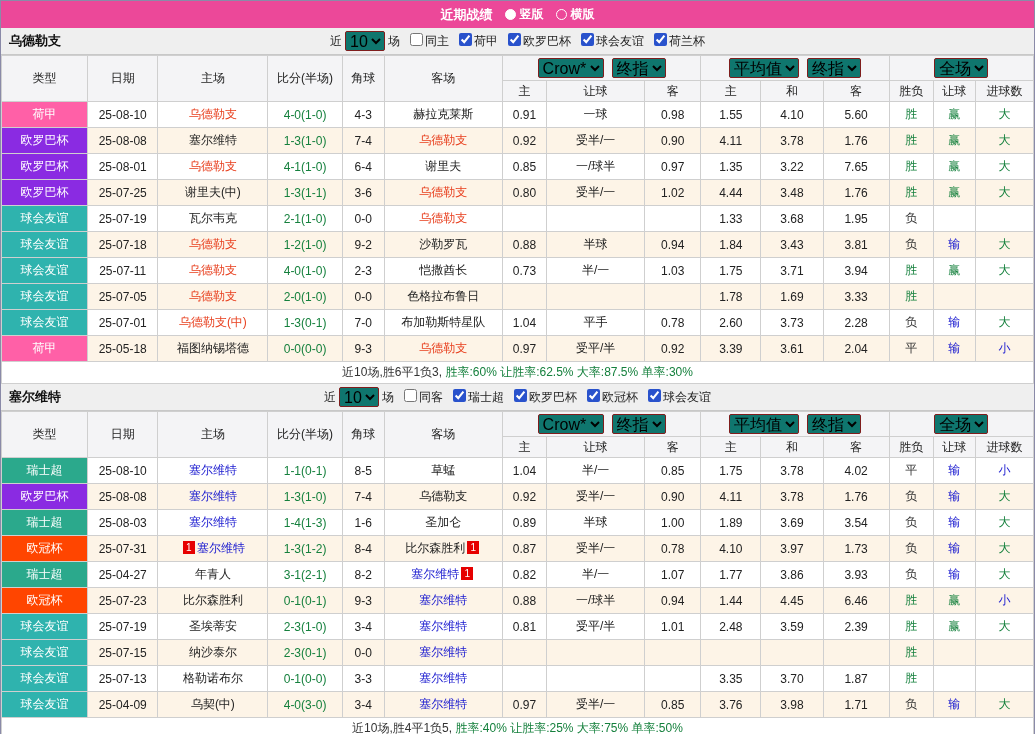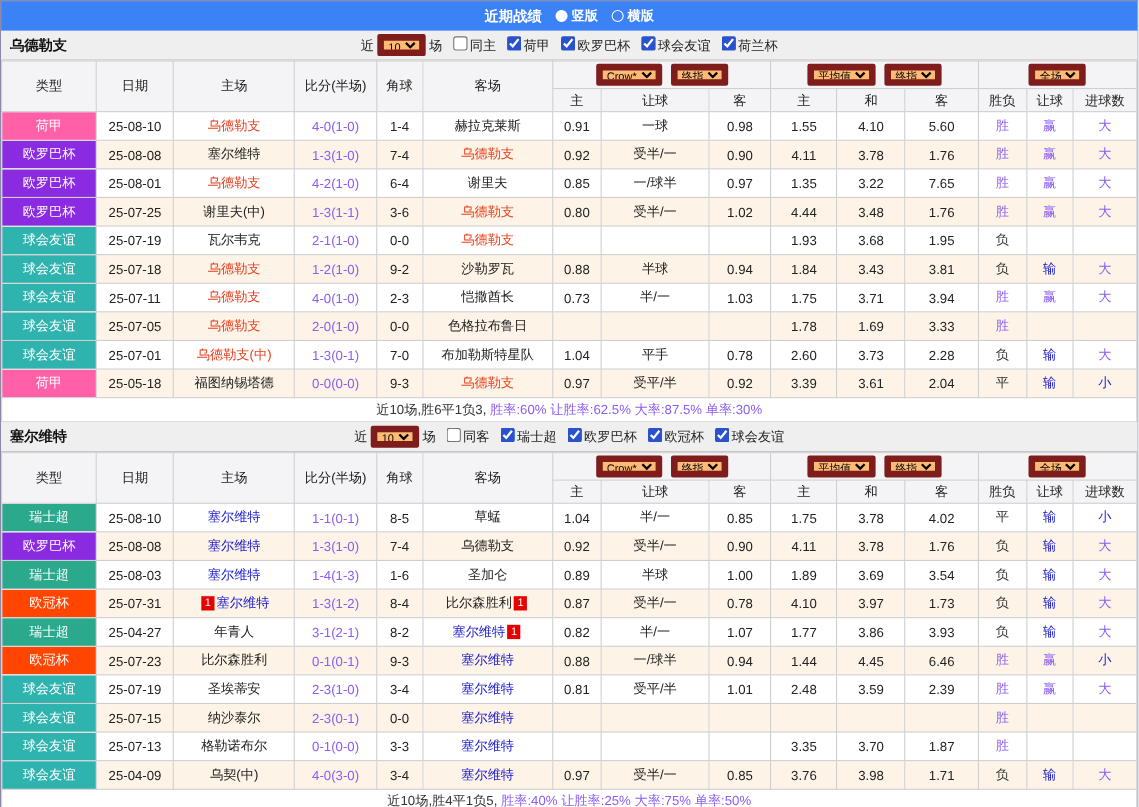--- a/index.html
+++ b/index.html
@@ -1,37 +1,37 @@
 <!DOCTYPE html>
 <html><head>
 <meta charset="utf-8">
 <style>
   html,body{margin:0;padding:0;}
   body{font-family:"Liberation Sans","DejaVu Sans",sans-serif;color:#222;background:#fff;}
   .page{width:1035px;border:1px solid #8a8aa8;box-sizing:border-box;background:#fff;}
-  .titlebar{height:27px;background:#3b82f6;display:flex;align-items:center;justify-content:center;gap:12px;}
+  .titlebar{height:27px;background:#ec4899;display:flex;align-items:center;justify-content:center;gap:12px;}
   .tb-title{color:#fff;font-size:13px;font-weight:bold;}
   .tb-radio{display:flex;align-items:center;gap:4px;color:#fff;font-size:12px;font-weight:bold;cursor:pointer;}
   .rdot{width:11px;height:11px;border:1px solid #fff;border-radius:50%;background:transparent;box-sizing:border-box;}
   .rdot.filled{background:#fff;}
   .sec-head{position:relative;height:26px;background:#efefef;border-bottom:1px solid #c8c8c8;display:flex;align-items:center;}
   .team-name{position:absolute;left:8px;font-weight:bold;font-size:13px;color:#111;}
   .sec-filter{margin:0 auto;display:flex;align-items:center;gap:3px;font-size:12px;color:#222;}
   .chk{display:inline-flex;align-items:flex-start;cursor:pointer;}
   .chk input{margin:0 2px 0 7px;accent-color:#2952cc;width:13px;height:13px;}
-  select{font-family:inherit;font-size:10px;height:20px;border:6px solid #7f1d1d;background:#fdba74;border-radius:2px;}
+  select{font-family:inherit;font-size:16px;height:20px;border:1px solid #7f1d1d;background:#0f766e;border-radius:2px;}
   table{width:100%;border-collapse:collapse;table-layout:fixed;font-size:12px;}
   th,td{border:1px solid #cfcfcf;text-align:center;padding:0 1px;white-space:nowrap;overflow:hidden;}
   thead th{background:#f4f4f6;font-weight:normal;height:20px;color:#222;}
   th.selcell{padding:2px 0;}
   th.selcell select{margin:0 4px;}
   tbody td{height:25px;}
   tbody tr.alt{background:#fdf4e7;}
   td.league{color:#fff;}
-  .c-red{color:#8b5cf6;}
+  .c-red{color:#15803d;}
   .c-blue{color:#1717cf;}
   .c-dark{color:#333;}
   .rc{display:inline-block;background:#e60000;color:#fff;font-size:10px;line-height:13px;min-width:10px;padding:0 1px;margin:0 2px;vertical-align:1px;}
   td.summary{height:21px;color:#333;background:#fff;}
 </style>
 </head>
 <body>
 
 <div class="page">
   <div class="titlebar">
@@ -116,21 +116,21 @@
               <th>让球</th>
               <th>进球数</th>
             </tr>
           </thead>
           <tbody>
             <tr>
               <td class="league" style="background: rgb(255, 96, 167);">荷甲</td>
               <td>25-08-10</td>
               <td class="team"><span style="color: rgb(232, 64, 31);">乌德勒支</span></td>
               <td class="c-red">4-0(1-0)</td>
-              <td>1-4</td>
+              <td>4-3</td>
               <td class="team"><span>赫拉克莱斯</span></td>
               <td>0.91</td>
               <td>一球</td>
               <td>0.98</td>
               <td>1.55</td>
               <td>4.10</td>
               <td>5.60</td>
               <td class="c-red">胜</td>
               <td class="c-red">赢</td>
               <td class="c-red">大</td>
@@ -149,21 +149,21 @@
               <td>3.78</td>
               <td>1.76</td>
               <td class="c-red">胜</td>
               <td class="c-red">赢</td>
               <td class="c-red">大</td>
             </tr>
             <tr>
               <td class="league" style="background: rgb(138, 43, 226);">欧罗巴杯</td>
               <td>25-08-01</td>
               <td class="team"><span style="color: rgb(232, 64, 31);">乌德勒支</span></td>
-              <td class="c-red">4-2(1-0)</td>
+              <td class="c-red">4-1(1-0)</td>
               <td>6-4</td>
               <td class="team"><span>谢里夫</span></td>
               <td>0.85</td>
               <td>一/球半</td>
               <td>0.97</td>
               <td>1.35</td>
               <td>3.22</td>
               <td>7.65</td>
               <td class="c-red">胜</td>
               <td class="c-red">赢</td>
@@ -189,21 +189,21 @@
             <tr>
               <td class="league" style="background: rgb(47, 179, 174);">球会友谊</td>
               <td>25-07-19</td>
               <td class="team"><span>瓦尔韦克</span></td>
               <td class="c-red">2-1(1-0)</td>
               <td>0-0</td>
               <td class="team"><span style="color: rgb(232, 64, 31);">乌德勒支</span></td>
               <td></td>
               <td></td>
               <td></td>
-              <td>1.93</td>
+              <td>1.33</td>
               <td>3.68</td>
               <td>1.95</td>
               <td class="c-dark">负</td>
               <td></td>
               <td></td>
             </tr>
             <tr class="alt">
               <td class="league" style="background: rgb(47, 179, 174);">球会友谊</td>
               <td>25-07-18</td>
               <td class="team"><span style="color: rgb(232, 64, 31);">乌德勒支</span></td>

